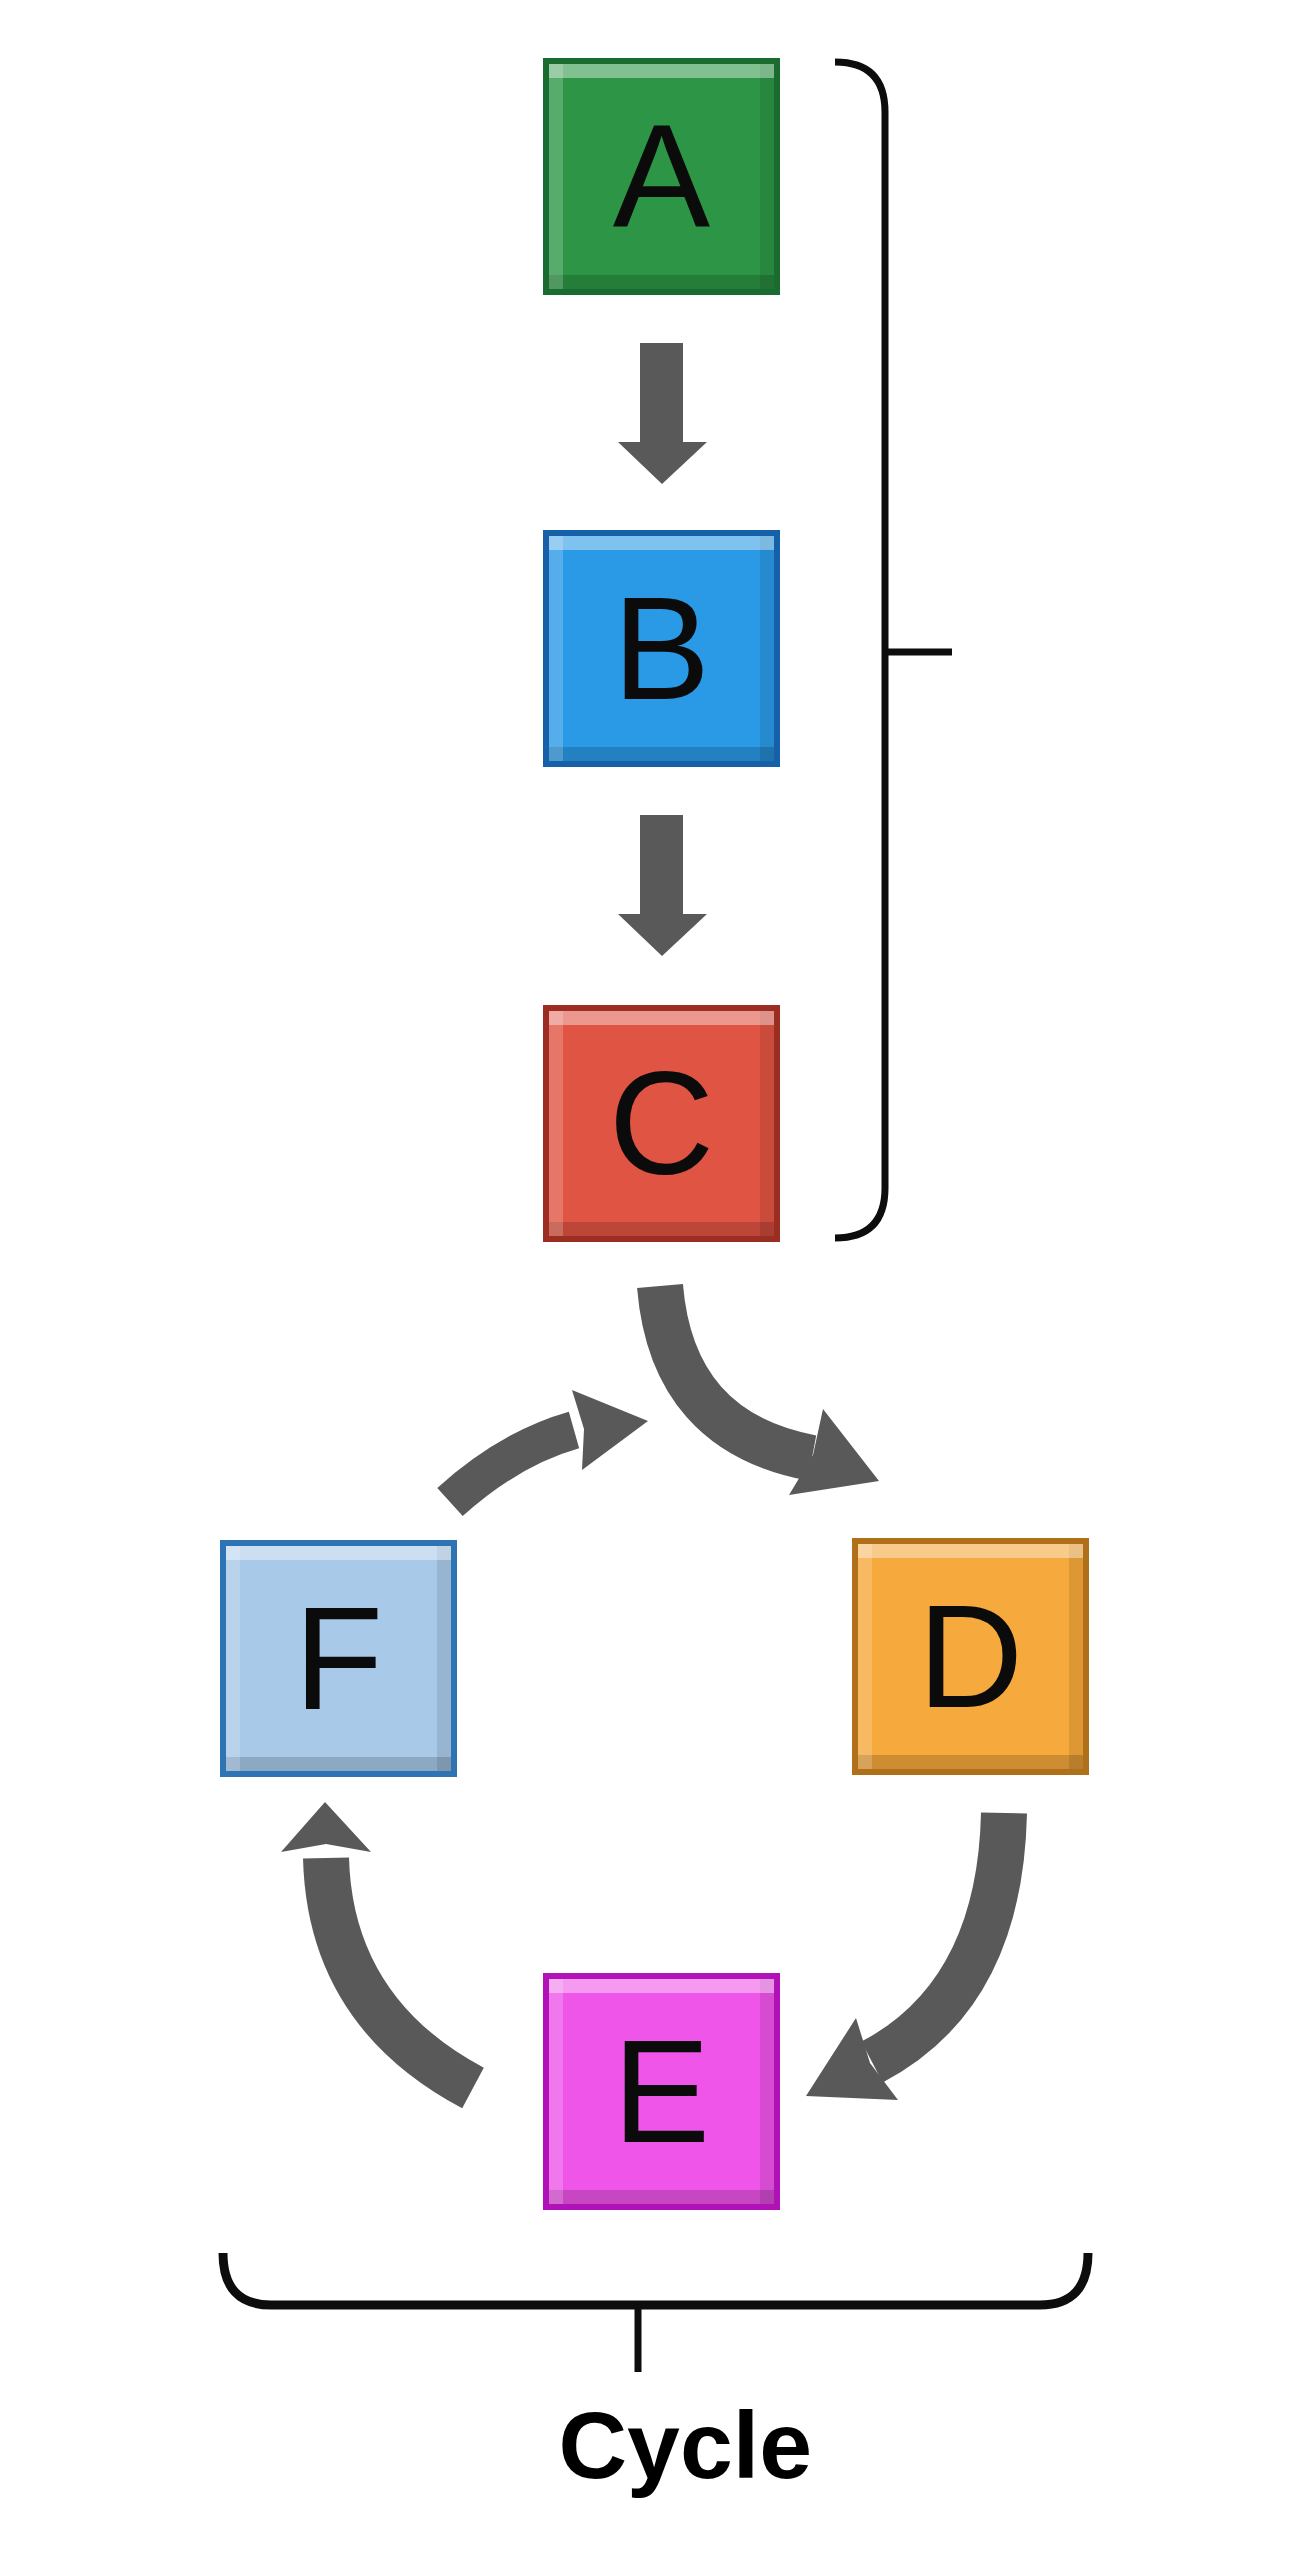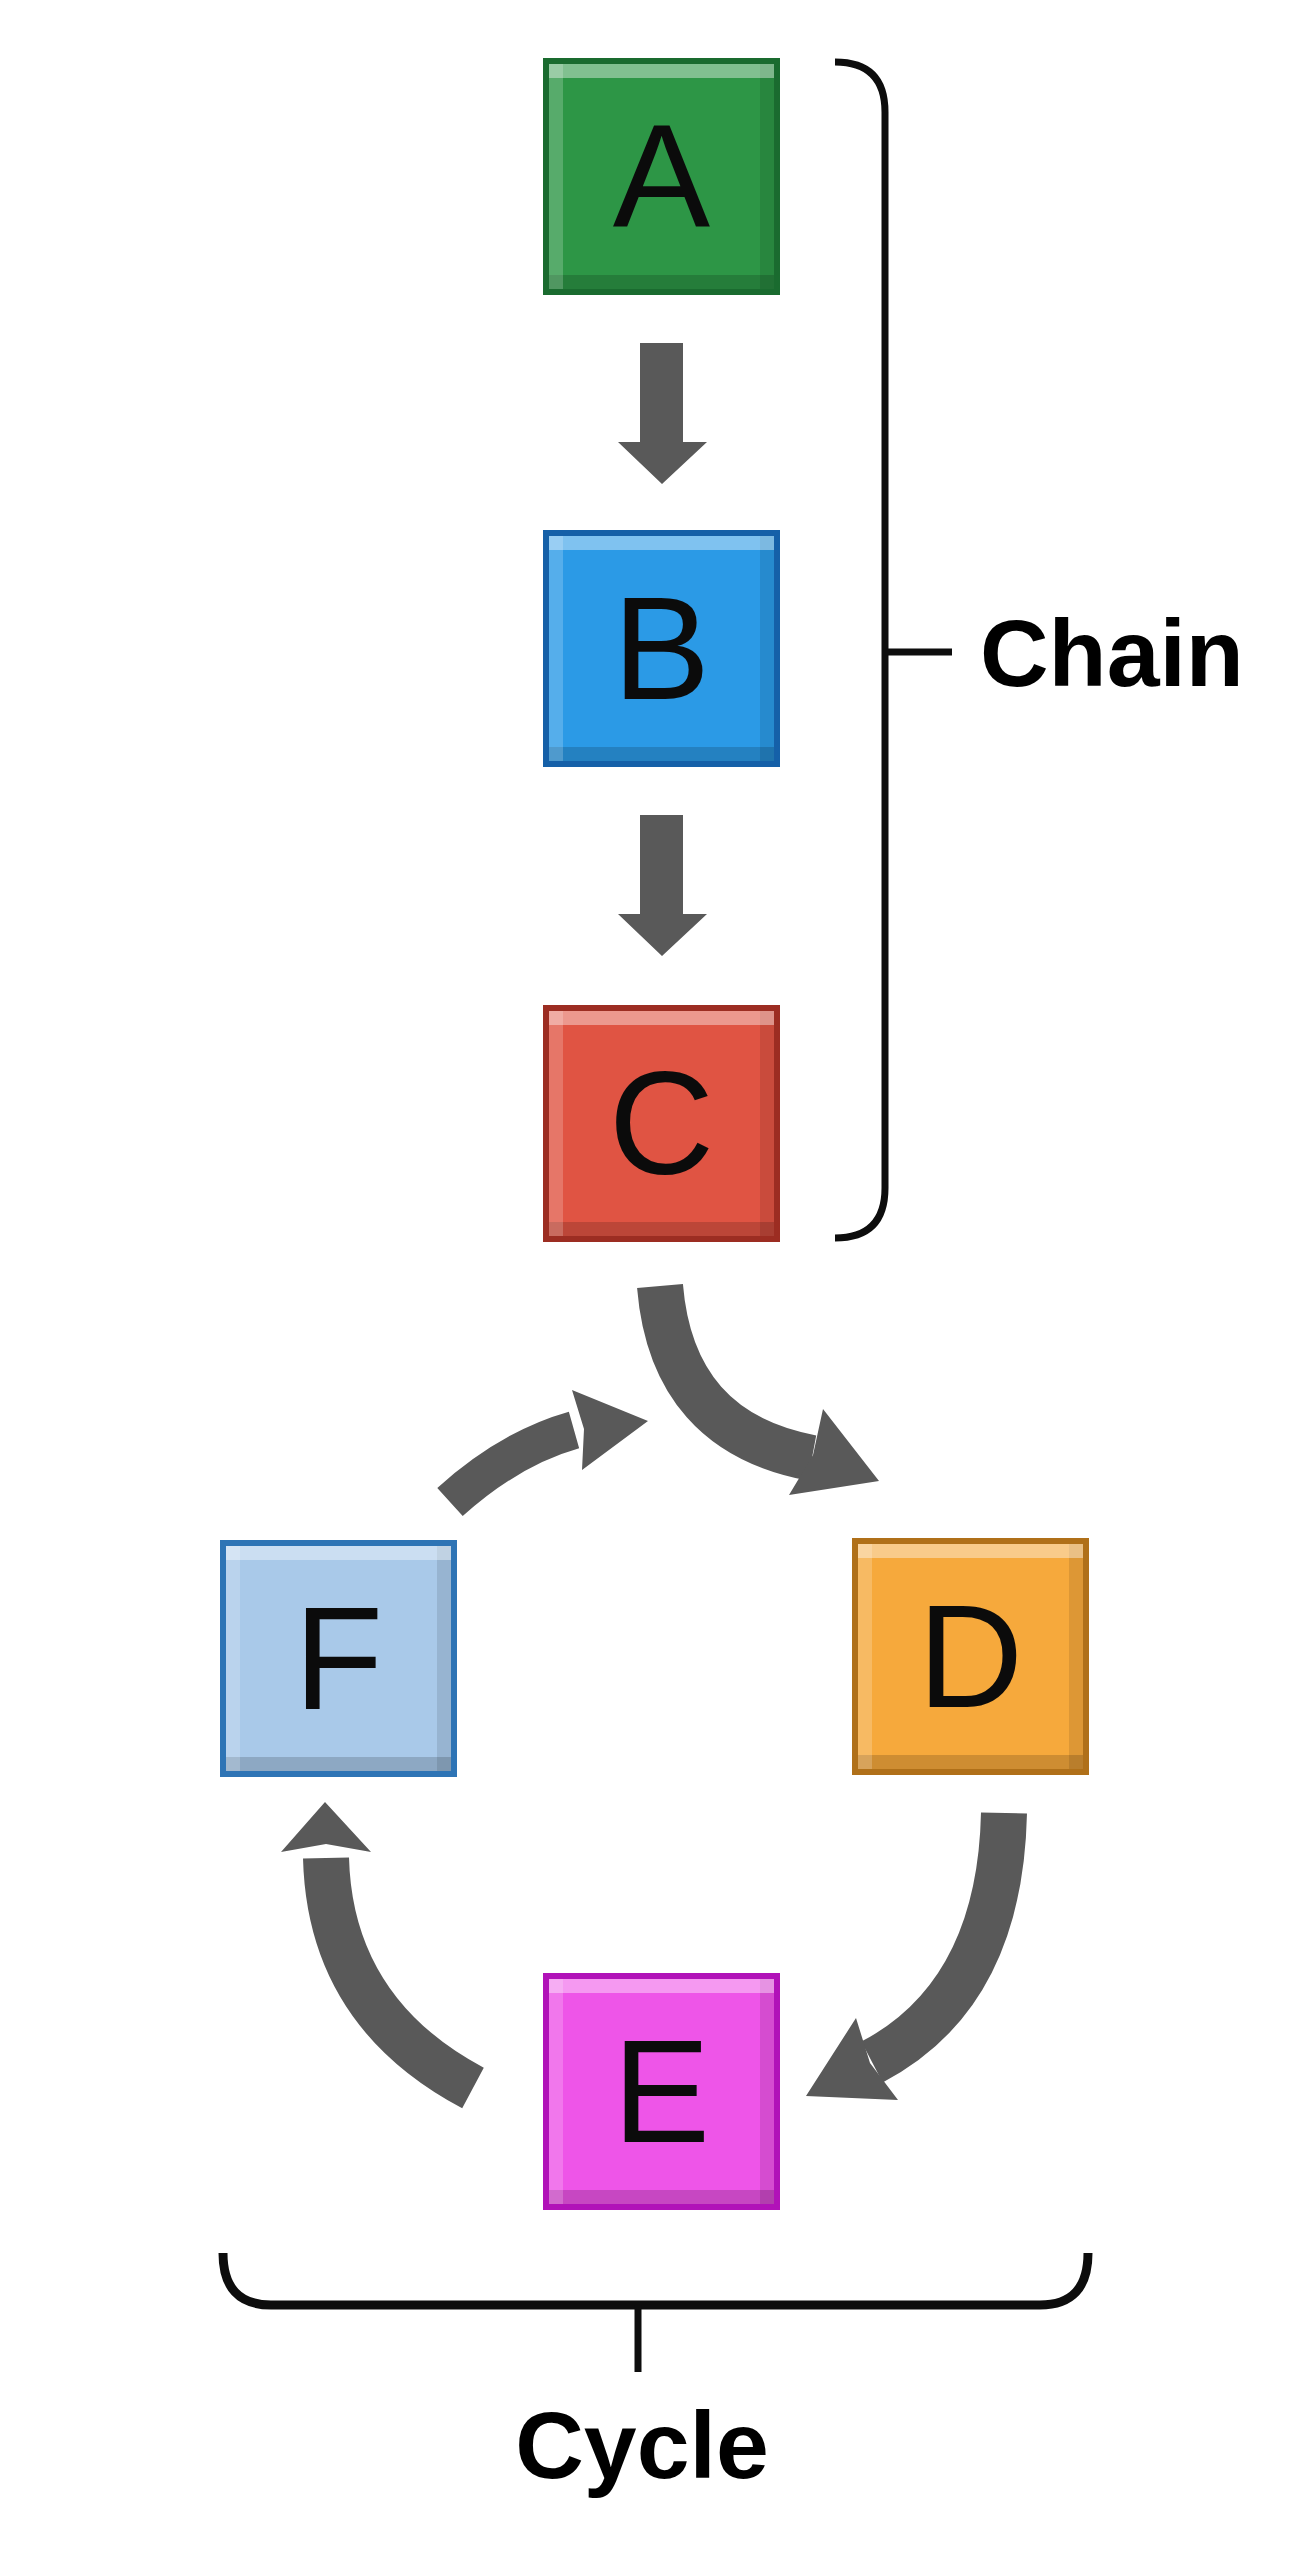--- a/index.html
+++ b/index.html
@@ -21,21 +21,21 @@
   .node-b{left:543px;top:530px; background:#2b9ae6;border-color:#1560a8;}
   .node-c{left:543px;top:1005px;background:#e05443;border-color:#9c2d22;}
   .node-f{left:220px;top:1540px;background:#a9c9e9;border-color:#2e74b5;}
   .node-d{left:852px;top:1538px;background:#f6a93c;border-color:#b07019;}
   .node-e{left:543px;top:1973px;background:#ee55e8;border-color:#b112b8;}
   .grp-label{
     position:absolute;font-weight:700;color:#000;font-size:95px;line-height:1;
     white-space:nowrap;
   }
   .chain-label{left:980px;top:606px;}
-  .cycle-label{left:492px;top:2398px;width:300px;text-align:center;}
+  .cycle-label{left:512px;top:2398px;width:300px;text-align:right;}
   .arrow{fill:#595959;}
   .trunk{fill:none;stroke:#595959;stroke-linecap:butt;}
   .bracket{fill:none;stroke:#0d0d0d;}
 </style>
 </head>
 <body>
 
 <div id="canvas">
 
   <svg class="layer" viewBox="0 0 1315 2552">
@@ -88,16 +88,15 @@
   <div class="node node-f">
     <span>F</span>
   </div>
   <div class="node node-d">
     <span>D</span>
   </div>
   <div class="node node-e">
     <span>E</span>
   </div>
 
-  <div class="grp-label chain-label">Chain</div>
   <div class="grp-label cycle-label">Cycle</div>
 
 </div>
 
 </body></html>

